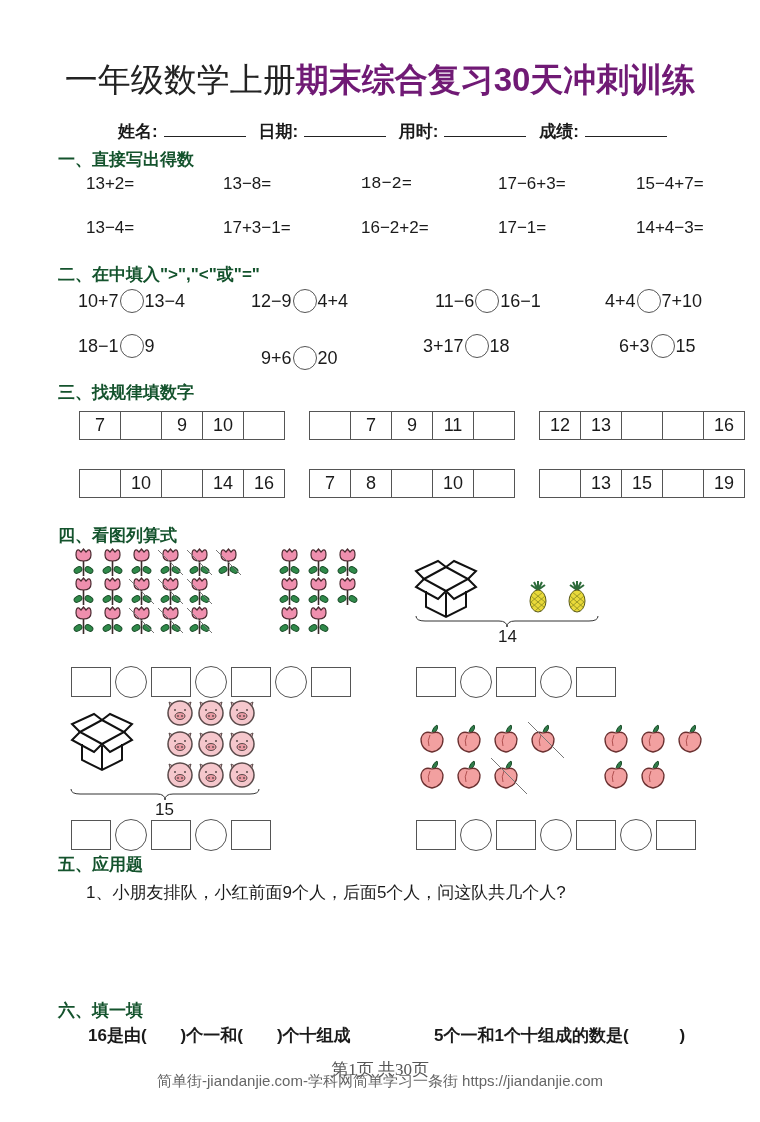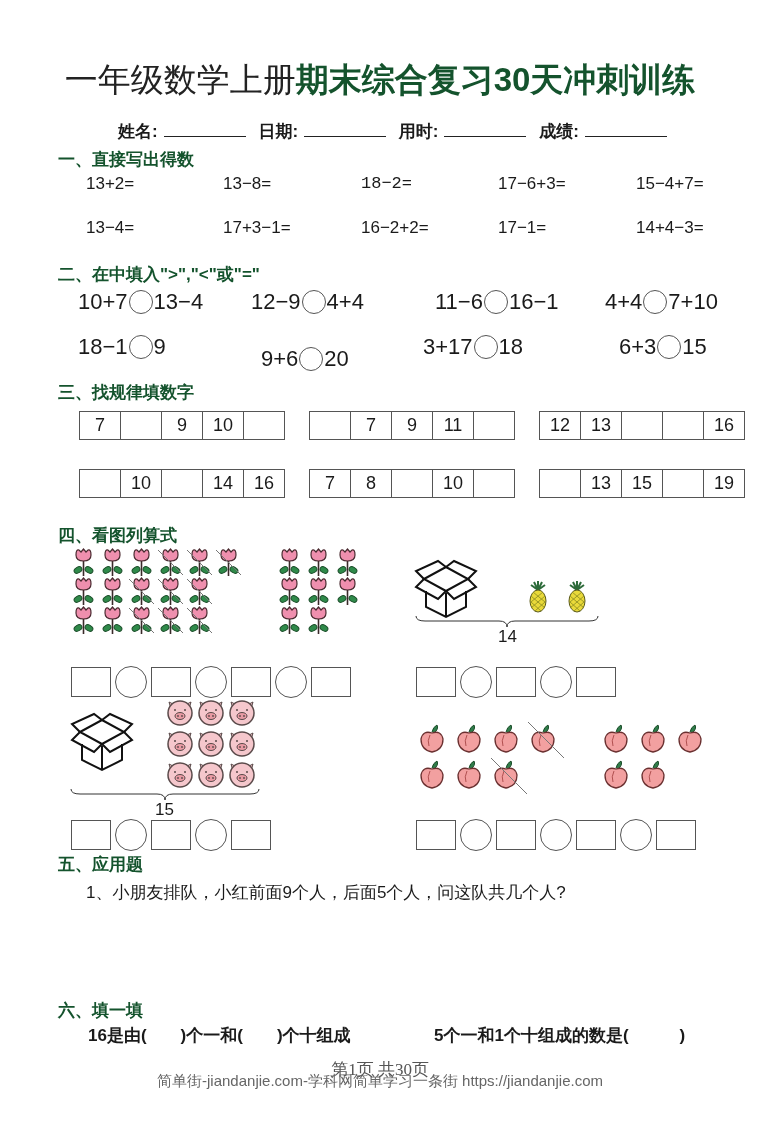--- a/index.html
+++ b/index.html
@@ -1,27 +1,27 @@
 <!DOCTYPE html>
 <html><head>
   <meta charset="utf-8">
   <style>
     html, body { margin: 0; padding: 0; background: #ffffff; }
     body { width: 760px; height: 1122px; position: relative; overflow: hidden;
            font-family: "Liberation Sans", "DejaVu Sans", sans-serif; color: #1a1a1a; }
     .abs { position: absolute; }
     .title { top: 58px; left: 0; width: 760px; text-align: center; font-size: 33px; font-weight: bold; letter-spacing: 0px; white-space: nowrap; }
     .title .black { color: #222; font-weight: normal; }
-    .title .red { color: #14532d; }
+    .title .red { color: #701a75; }
     .info { top: 120px; left: 118px; font-size: 17px; white-space: nowrap; font-weight: bold; }
     .info span.field { display: inline-block; margin-right: 6px; }
     .info span.line { display: inline-block; width: 82px; border-bottom: 1px solid #222; margin-right: 8px; height: 14px; vertical-align: baseline; }
     .sec { font-size: 17px; font-weight: bold; color: #14532d; left: 58px; white-space: nowrap; }
     .eq { font-size: 17px; white-space: nowrap; }
-    .cmp { font-size: 22px; white-space: nowrap; display: flex; align-items: center; }
+    .cmp { font-size: 18px; white-space: nowrap; display: flex; align-items: center; }
     .cmp .circ { display: inline-block; width: 22px; height: 22px; border: 1px solid #555; border-radius: 50%; margin: 0 1px; }
     .seq { display: flex; border: 1px solid #555; }
     .seq .cell { width: 40px; height: 27px; border-right: 1px solid #555; font-size: 18px; line-height: 27px; text-align: center; }
     .seq .cell:last-child { border-right: none; }
     .ansrow { display: flex; align-items: center; gap: 4px; }
     .ansrow .box { width: 38px; height: 28px; border: 1px solid #555; }
     .ansrow .rnd { width: 30px; height: 30px; border: 1px solid #555; border-radius: 50%; }
     .flowers { display: grid; grid-template-columns: repeat(6, 29px); grid-auto-rows: 29px; }
     .flowers2 { display: grid; grid-template-columns: repeat(3, 29px); grid-auto-rows: 29px; }
     .fl { width: 29px; height: 29px; position: relative; }

